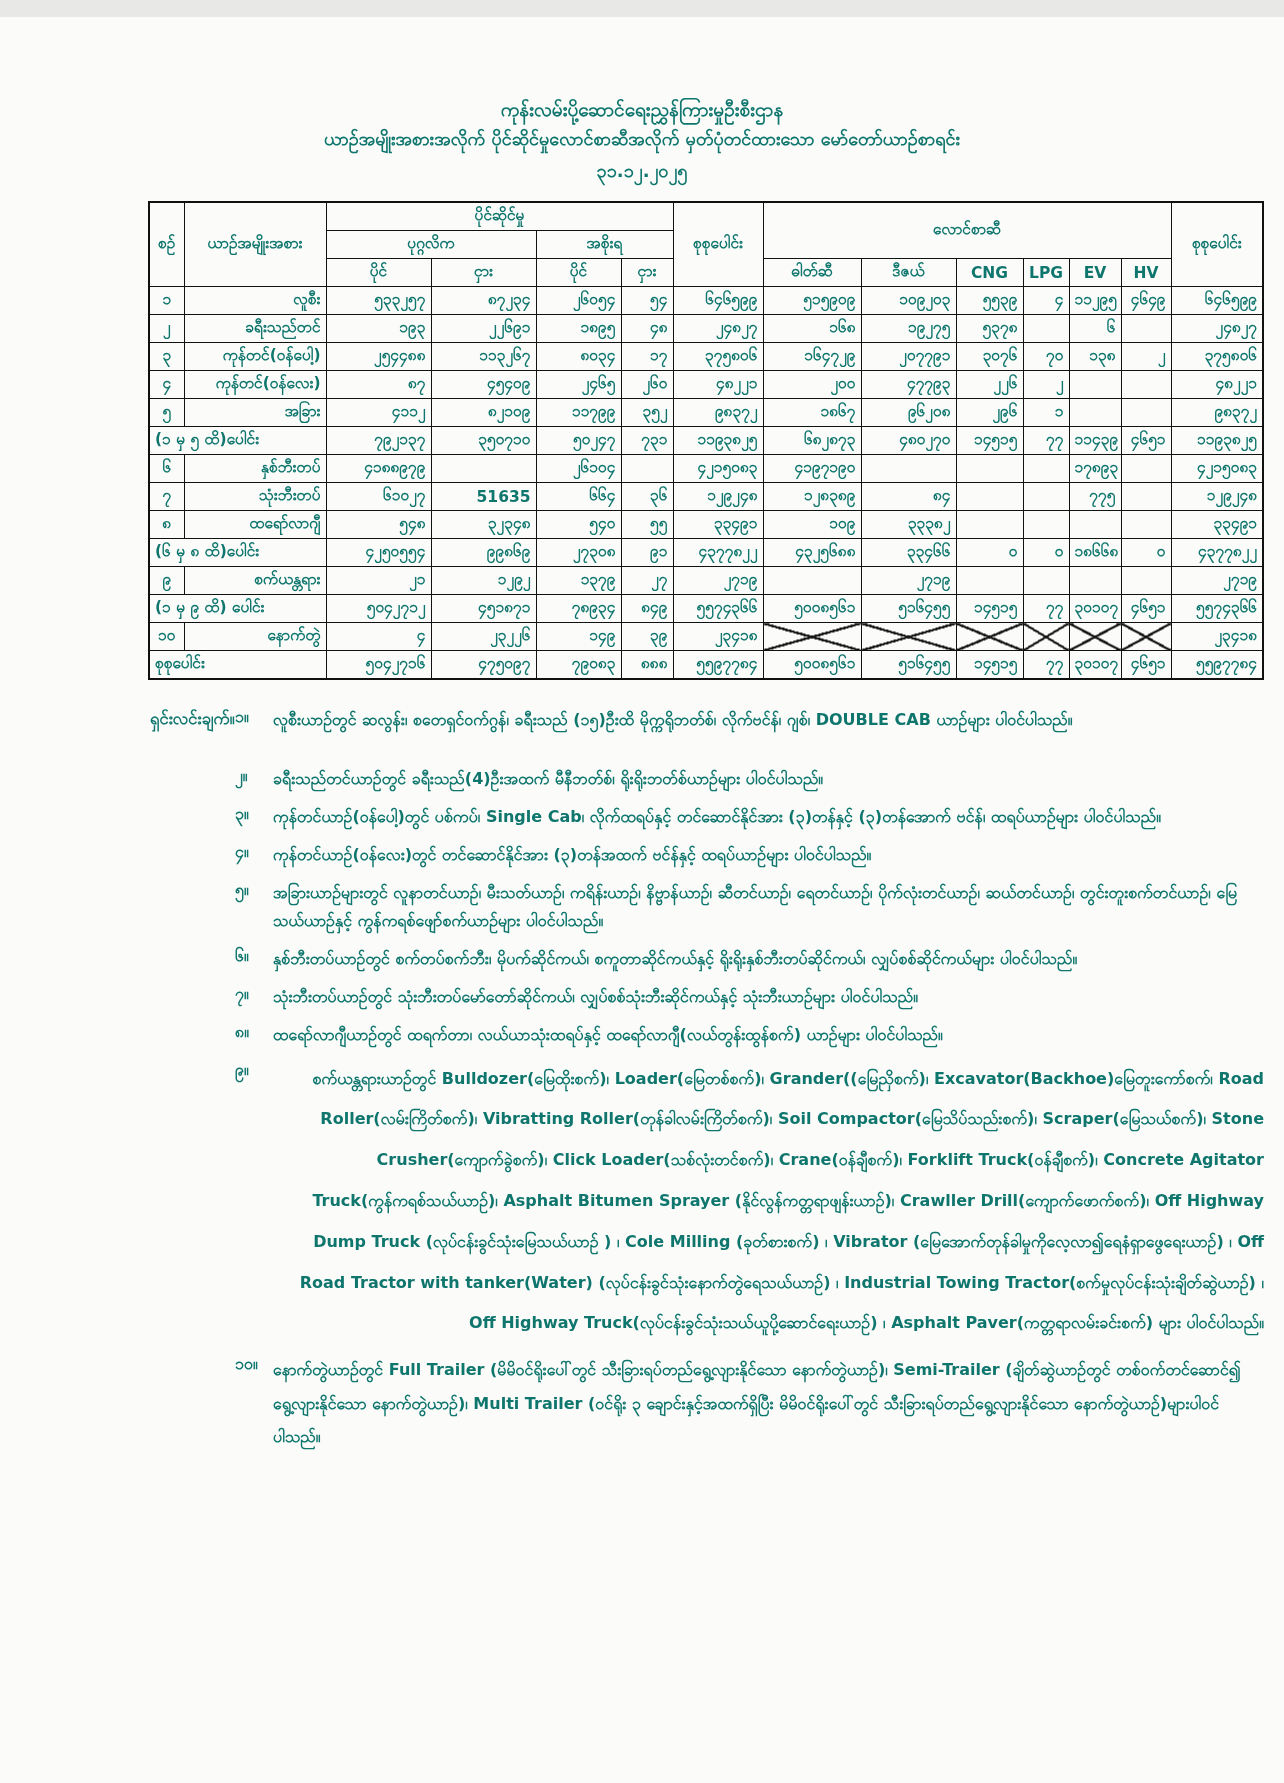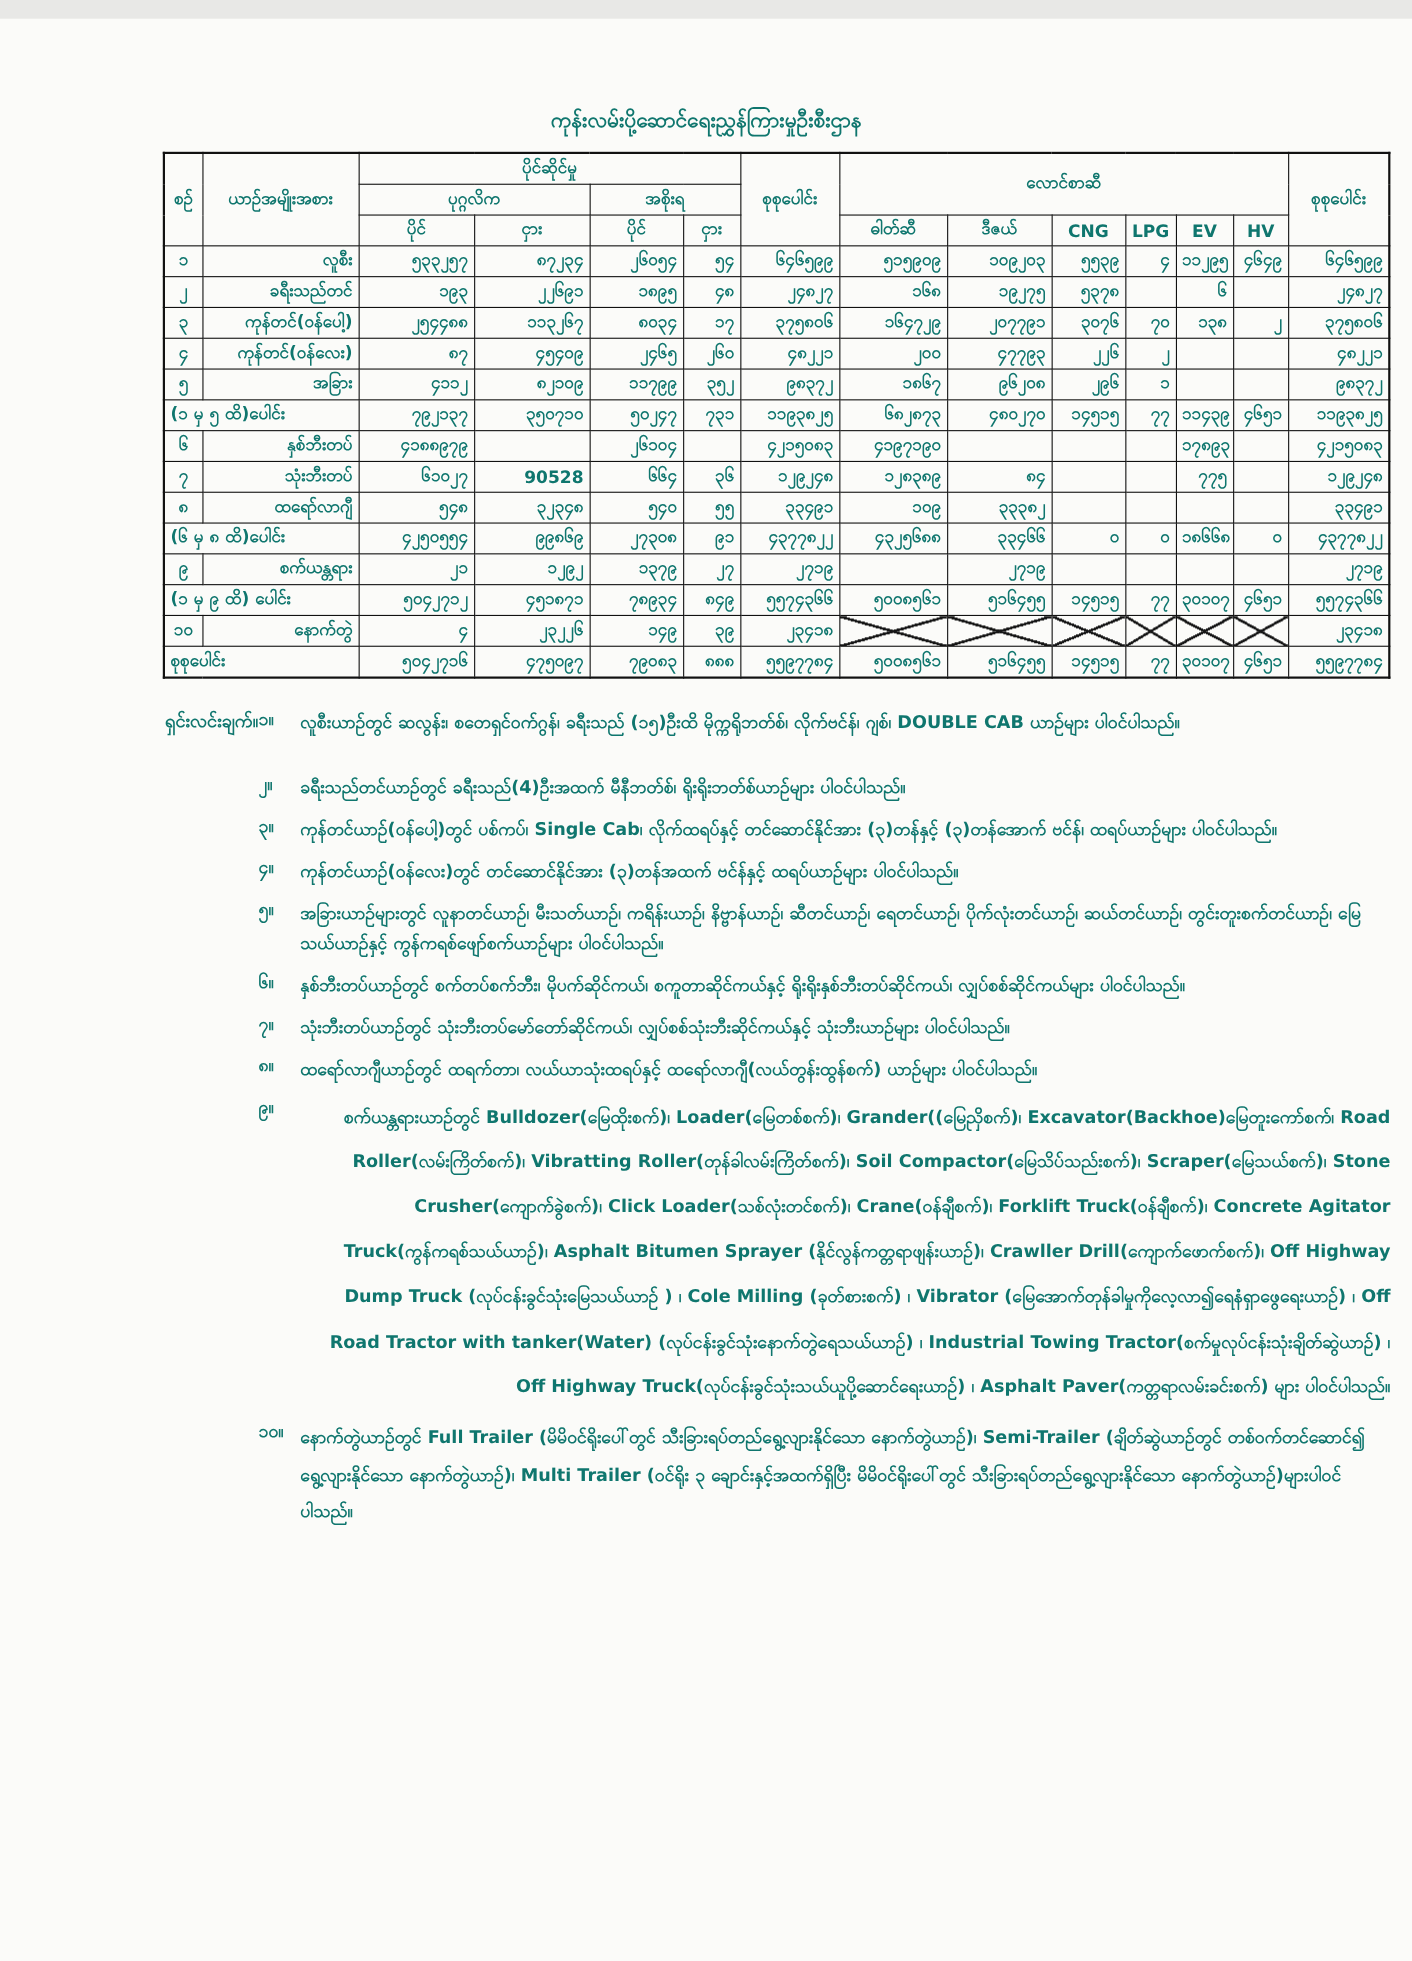--- a/index.html
+++ b/index.html
@@ -61,20 +61,22 @@
   .exp-item.wide-lines .exp-text{ line-height:2.55;text-align:right; }
   .exp-item.med-lines .exp-text{ line-height:2.1; }
 </style>
 </head>
 <body>
 
 <div class="page">
 
   <div class="titleblock">
     <div class="title1">ကုန်းလမ်းပို့ဆောင်ရေးညွှန်ကြားမှုဦးစီးဌာန</div>
+    <div class="title2">ယာဉ်အမျိုးအစားအလိုက် ပိုင်ဆိုင်မှုလောင်စာဆီအလိုက် မှတ်ပုံတင်ထားသော မော်တော်ယာဉ်စာရင်း</div>
+    <div class="title-date">၃၁.၁၂.၂၀၂၅</div>
   </div>
 
   <table class="main">
     <colgroup>
       <col style="width:35px">
         <col style="width:142px">
       <col style="width:105px">
         <col style="width:105px">
       <col style="width:85px">
         <col style="width:52px">
@@ -222,21 +224,21 @@
           <td class="num"></td>
           <td class="num"></td>
           <td class="num">၁၇၈၉၃</td>
           <td class="num"></td>
           <td class="num">၄၂၁၅၀၈၃</td>
         </tr>
         <tr>
           <td class="rowno">၇</td>
           <td class="rowlabel">သုံးဘီးတပ်</td>
           <td class="num">၆၁၀၂၇</td>
-          <td class="num">90528</td>
+          <td class="num">51635</td>
           <td class="num">၆၆၄</td>
           <td class="num">၃၆</td>
           <td class="num">၁၂၉၂၄၈</td>
           <td class="num">၁၂၈၃၈၉</td>
           <td class="num">၈၄</td>
           <td class="num"></td>
           <td class="num"></td>
           <td class="num">၇၇၅</td>
           <td class="num"></td>
           <td class="num">၁၂၉၂၄၈</td>

